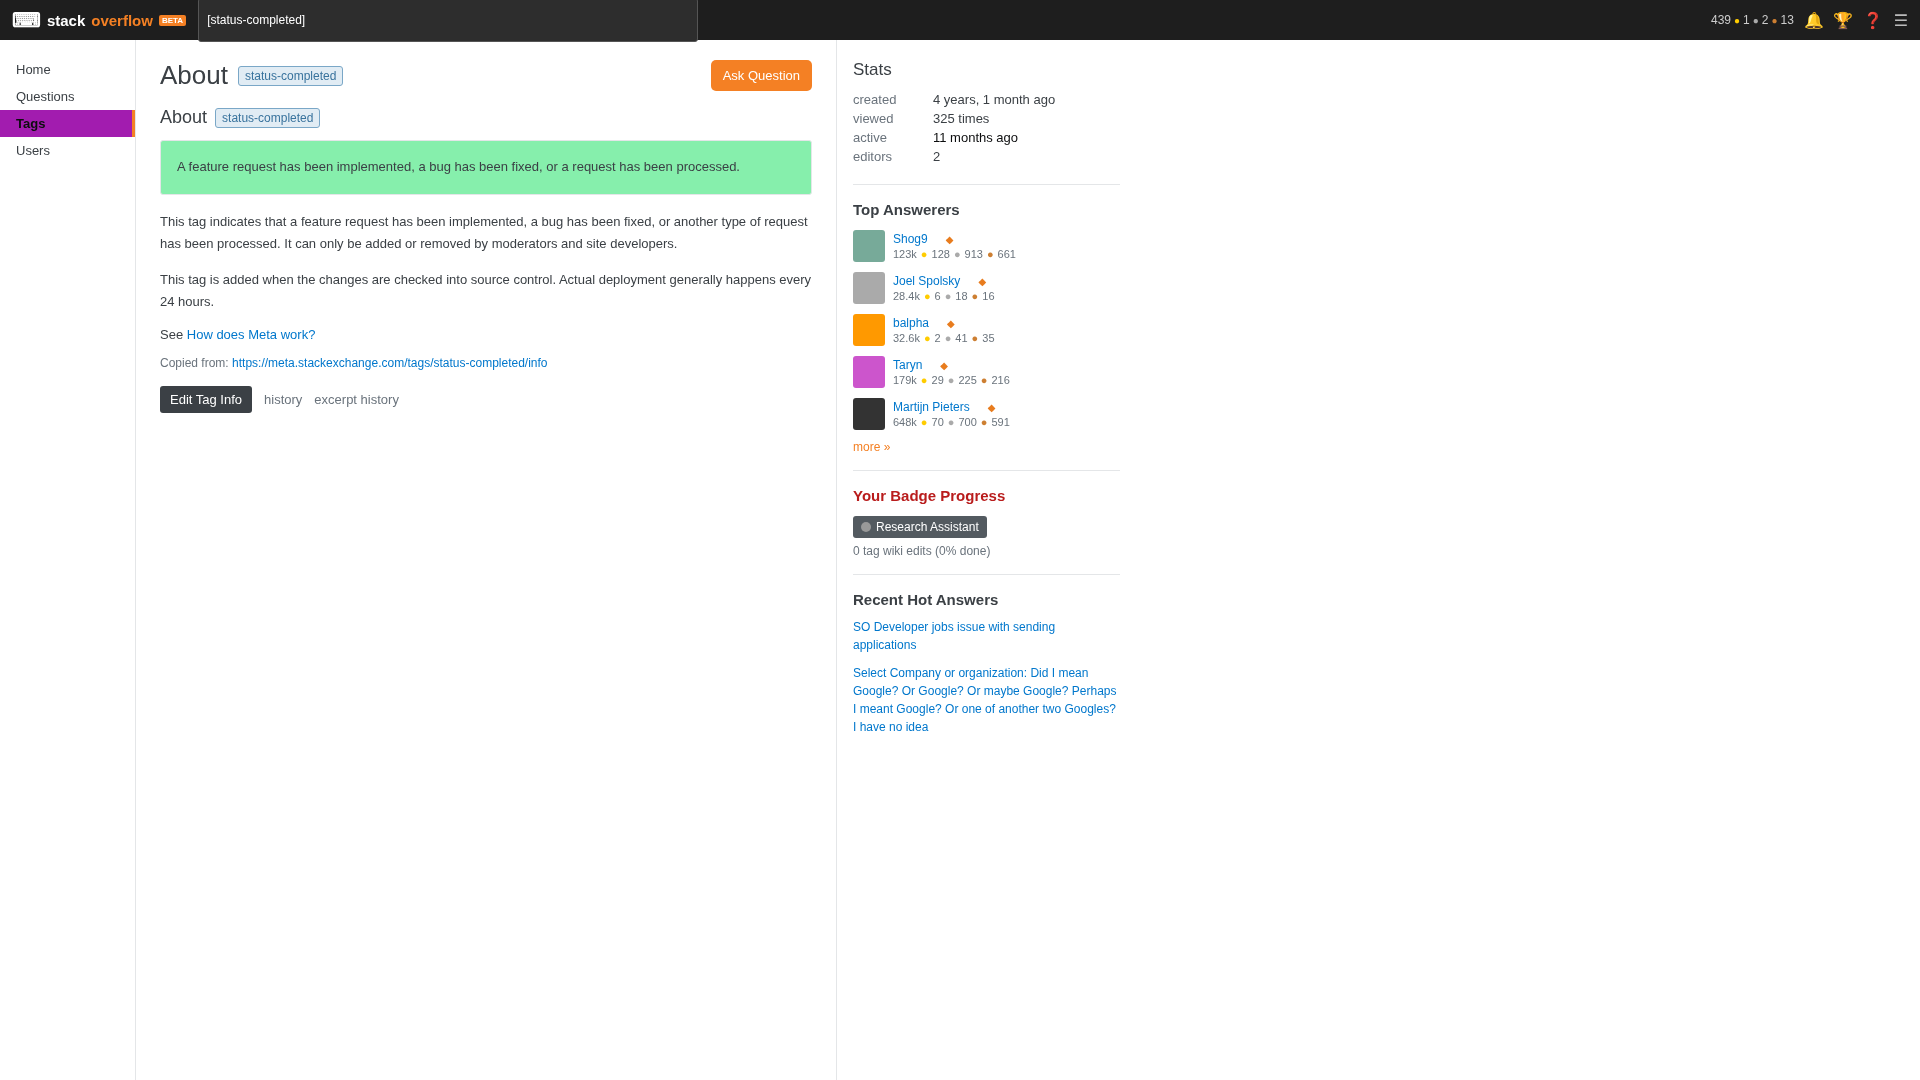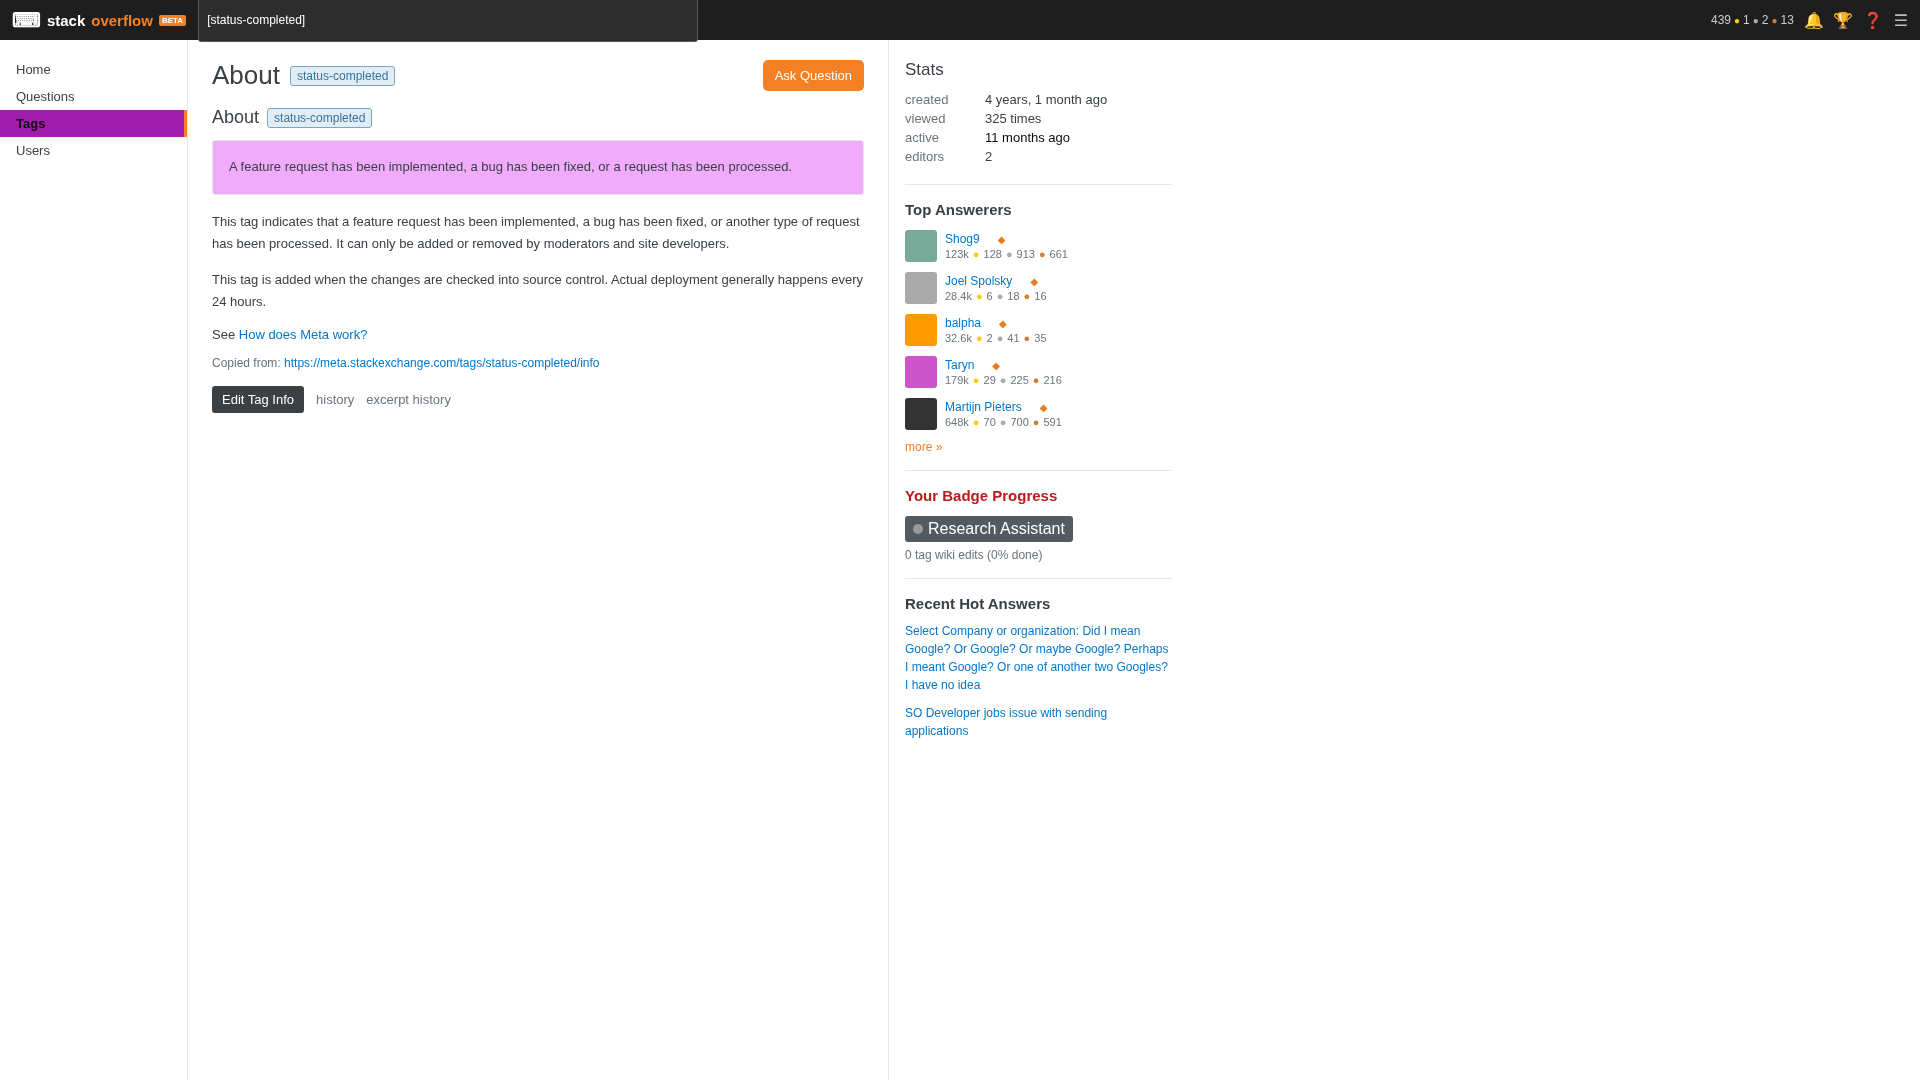--- a/index.html
+++ b/index.html
@@ -75,21 +75,21 @@
 
     
     .page-wrapper {
       display: flex;
       margin-top: 40px;
       min-height: calc(100vh - 40px);
     }
 
     
     #left-sidebar {
-      width: 188px;
+      width: 136px;
       border-right: 1px solid #e4e6e8;
       padding: 16px 0;
       flex-shrink: 0;
     }
     .sidebar-item {
       display: block;
       padding: 6px 16px 6px 16px;
       color: #3b4045;
       text-decoration: none;
       font-size: 13px;
@@ -145,21 +145,21 @@
       align-items: center;
       gap: 8px;
       margin-bottom: 12px;
     }
     .about-header h2 {
       font-size: 18px;
       font-weight: normal;
     }
 
     .excerpt-box {
-      background: #f0abfc;
+      background: #86efac;
       border: 1px solid #e4e6e8;
       border-radius: 3px;
       padding: 16px;
       margin-bottom: 16px;
       color: #3b4045;
       font-size: 13px;
       line-height: 1.6;
     }
 
     .description-text {
@@ -320,21 +320,21 @@
     }
 
     .research-assistant-badge {
       display: inline-flex;
       align-items: center;
       gap: 5px;
       background: #535a60;
       color: #fff;
       border-radius: 3px;
       padding: 4px 8px;
-      font-size: 16px;
+      font-size: 12px;
       margin-bottom: 6px;
     }
     .badge-circle {
       width: 10px;
       height: 10px;
       border-radius: 50%;
       background: #999;
       flex-shrink: 0;
     }
 
@@ -582,19 +582,19 @@
       </div>
       <p class="badge-progress-desc">0 tag wiki edits (0% done)</p>
     </div>
 
     <hr class="divider">
 
     <div>
       <h3 class="recent-hot-title">Recent Hot Answers</h3>
       <div id="hot-answers-list">
 
-      <div class="hot-answer-item"><a href="#">Select Company or organization: Did I mean Google? Or Google? Or maybe Google? Perhaps I meant Google? Or one of another two Googles? I have no idea</a></div>
-          <div class="hot-answer-item"><a href="#">SO Developer jobs issue with sending applications</a></div>
+      <div class="hot-answer-item"><a href="#">SO Developer jobs issue with sending applications</a></div>
+          <div class="hot-answer-item"><a href="#">Select Company or organization: Did I mean Google? Or Google? Or maybe Google? Perhaps I meant Google? Or one of another two Googles? I have no idea</a></div>
         </div>
     </div>
 
   </div>
 </div>
 
 </body></html>

